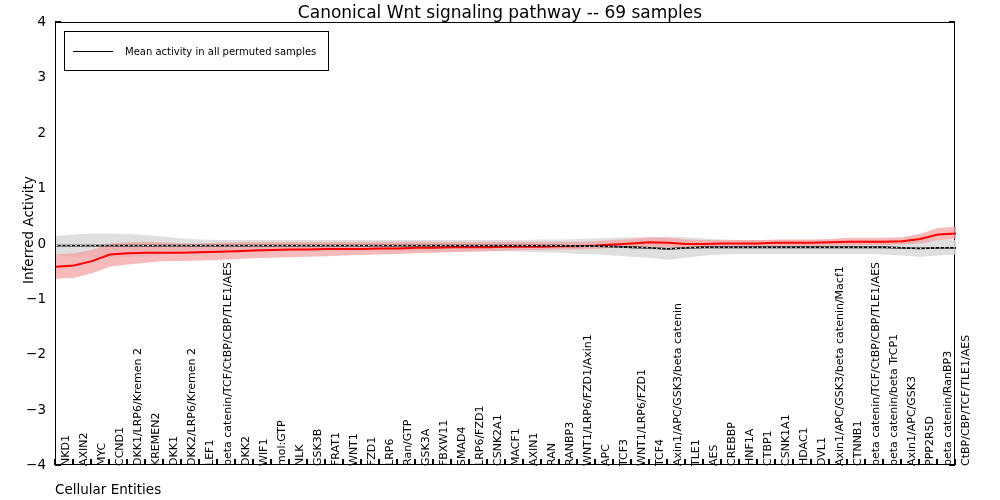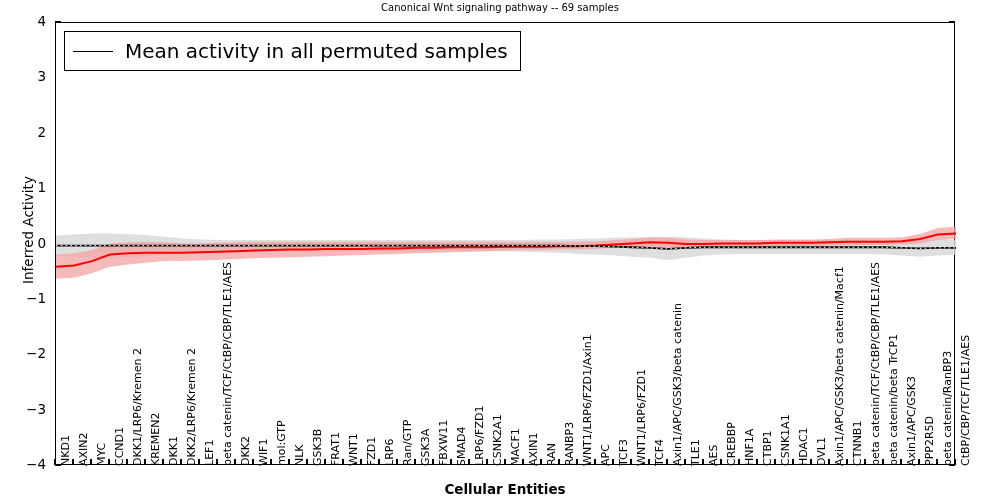--- a/index.html
+++ b/index.html
@@ -2,30 +2,30 @@
 <html><head>
 <meta charset="utf-8">
 <style>
   html,body{margin:0;padding:0;background:#ffffff;}
   body{width:1000px;height:500px;overflow:hidden;
        font-family:"DejaVu Sans","Liberation Sans",sans-serif;}
   #root{position:relative;width:1000px;height:500px;}
 
   
   #chart-title{position:absolute;left:0;top:2px;width:1000px;text-align:center;
-               font-size:10px;color:#000;letter-spacing:0px;}
+               font-size:17px;color:#000;letter-spacing:0px;}
 
   
   #ylabel{position:absolute;left:-92px;top:222px;width:240px;text-align:center;
           transform:rotate(-90deg);transform-origin:center center;
           font-size:13.5px;color:#000;}
 
   
-  #xlabel{position:absolute;left:55px;top:481px;width:900px;text-align:center;
-          font-size:13.5px;color:#000;font-weight:bold;}
+  #xlabel{position:absolute;left:55px;top:481px;width:900px;text-align:left;
+          font-size:13.5px;color:#000;}
 
   
   #plot{position:absolute;left:55px;top:22px;width:900px;height:443px;
         border:1.4px solid #000;box-sizing:border-box;background:#fff;}
   #plotsvg{position:absolute;left:0;top:0;width:900px;height:443px;display:block;}
   .ytickwrap{position:absolute;left:0;top:0;width:1000px;height:500px;}
   .ytl{position:absolute;width:46px;text-align:right;font-size:13.5px;color:#000;}
   .ytmark{position:absolute;width:6px;height:1.4px;background:#000;left:55px;}
 
   
@@ -33,21 +33,21 @@
   .xlab{position:absolute;top:466px;font-size:11px;color:#000;white-space:nowrap;
         transform:rotate(-90deg);transform-origin:left top;line-height:1;}
 
   
   #legend{position:absolute;left:64px;top:31px;
           border:1.3px solid #000;background:#fff;padding:6px 12px 6px 8px;
           box-sizing:border-box;}
   .legrow{display:flex;align-items:center;height:26px;}
   .legline{width:40px;height:0;border-top:1.8px solid #000;margin-right:12px;}
   .legline.red{border-top-color:#ff0000;}
-  .legtxt{font-size:20px;color:#000;white-space:nowrap;}
+  .legtxt{font-size:10px;color:#000;white-space:nowrap;}
 </style>
 </head>
 <body>
 
 <div id="root">
 
   <div id="chart-title">Canonical Wnt signaling pathway -- 69 samples</div>
 
   <div id="ylabel">Inferred Activity</div>
 

